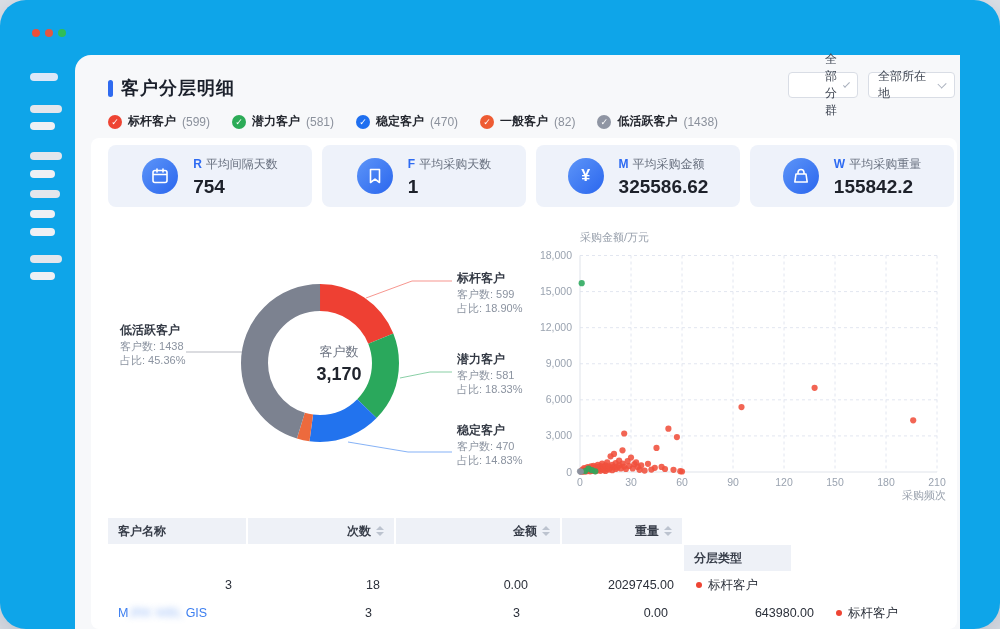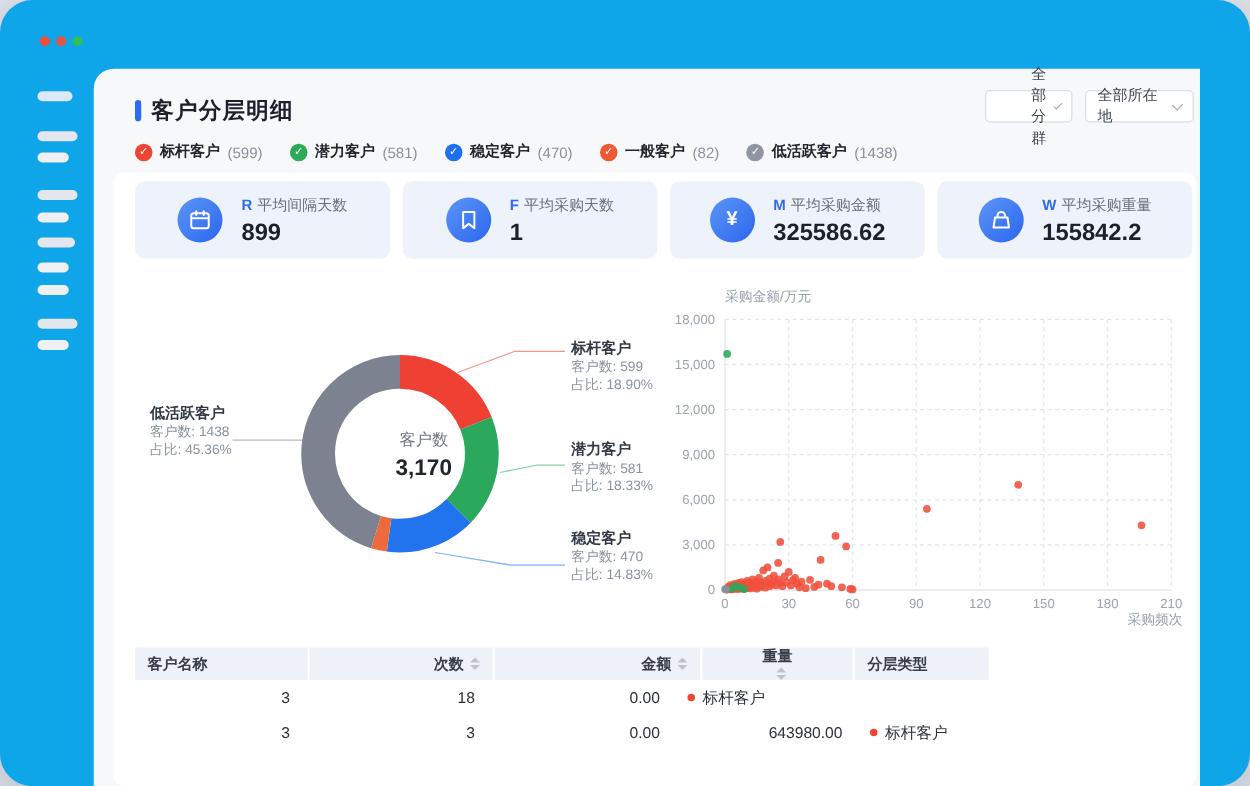--- a/index.html
+++ b/index.html
@@ -125,21 +125,21 @@
           <div class="card-ico">
             <svg width="20" height="20" viewBox="0 0 20 20">
                 <rect x="3" y="4.5" width="14" height="12" rx="2" fill="none" stroke="#fff" stroke-width="1.6"></rect>
                 <line x1="3" y1="8.5" x2="17" y2="8.5" stroke="#fff" stroke-width="1.6"></line>
                 <line x1="7" y1="3" x2="7" y2="6" stroke="#fff" stroke-width="1.6" stroke-linecap="round"></line>
                 <line x1="13" y1="3" x2="13" y2="6" stroke="#fff" stroke-width="1.6" stroke-linecap="round"></line>
               </svg>
           </div>
           <div>
             <div><span class="card-letter">R</span><span class="card-label">平均间隔天数</span></div>
-            <div class="card-value">899</div>
+            <div class="card-value">754</div>
           </div>
         </div>
         <div class="card">
           <div class="card-ico">
             <svg width="20" height="20" viewBox="0 0 20 20">
                 <path d="M5.5 3.5h9v13l-4.5-3.4-4.5 3.4z" fill="none" stroke="#fff" stroke-width="1.6" stroke-linejoin="round"></path>
               </svg>
           </div>
           <div>
             <div><span class="card-letter">F</span><span class="card-label">平均采购天数</span></div>
@@ -347,39 +347,43 @@
                 <span class="car-dn"></span>
               </span>
             </div>
             <div class="th right" style="width: 164px;">
               <span>金额</span>
               <span class="carets">
                 <span class="car-up"></span>
                 <span class="car-dn"></span>
               </span>
             </div>
-            <div class="th right" style="width: 120px; flex-direction: column;">
+            <div class="th right" style="width: 120px;">
               <span>重量</span>
               <span class="carets">
                 <span class="car-up"></span>
                 <span class="car-dn"></span>
               </span>
             </div>
-            <div class="th" style="width: 107px;">
+            <div class="th" style="width: 107px; margin-top: 27px;">
               <span>分层类型</span>
             </div>
           </div>
         <div id="tbodyRows">
             <div class="trow">
               <div class="td right" style="width:134px">3</div>
               <div class="td right" style="width:146px">18</div>
               <div class="td right" style="width:146px">0.00</div>
+              <div class="td right" style="width:144px">2029745.00</div>
               <div class="td" style="width:129px"><span class="typedot" style="background:#ee4433"></span>标杆客户</div>
             </div>
             <div class="trow">
+              <div class="td" style="width:138px">
+                <span class="name-link"><span class="">M</span><span class="blur">JRK </span><span class="blur">WBL </span><span class="">GIS</span></span>
+              </div>
               <div class="td right" style="width:134px">3</div>
               <div class="td right" style="width:146px">3</div>
               <div class="td right" style="width:146px">0.00</div>
               <div class="td right" style="width:144px">643980.00</div>
               <div class="td" style="width:129px"><span class="typedot" style="background:#ee4433"></span>标杆客户</div>
             </div>
           </div>
       </div>
     </div>
   </div>

